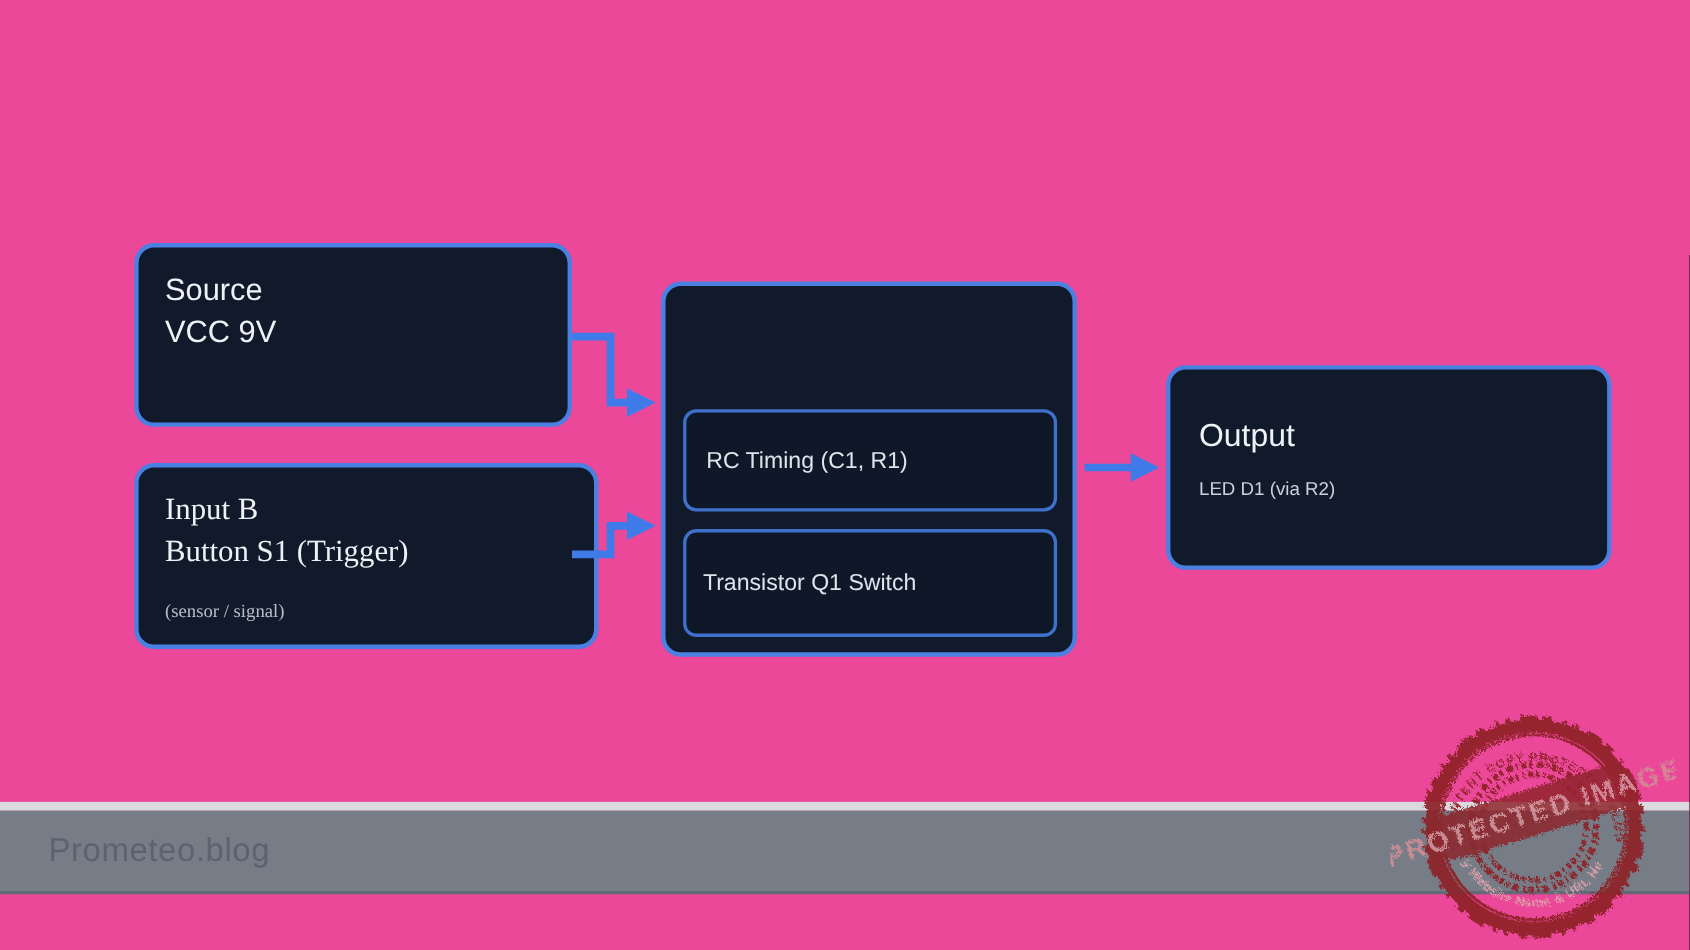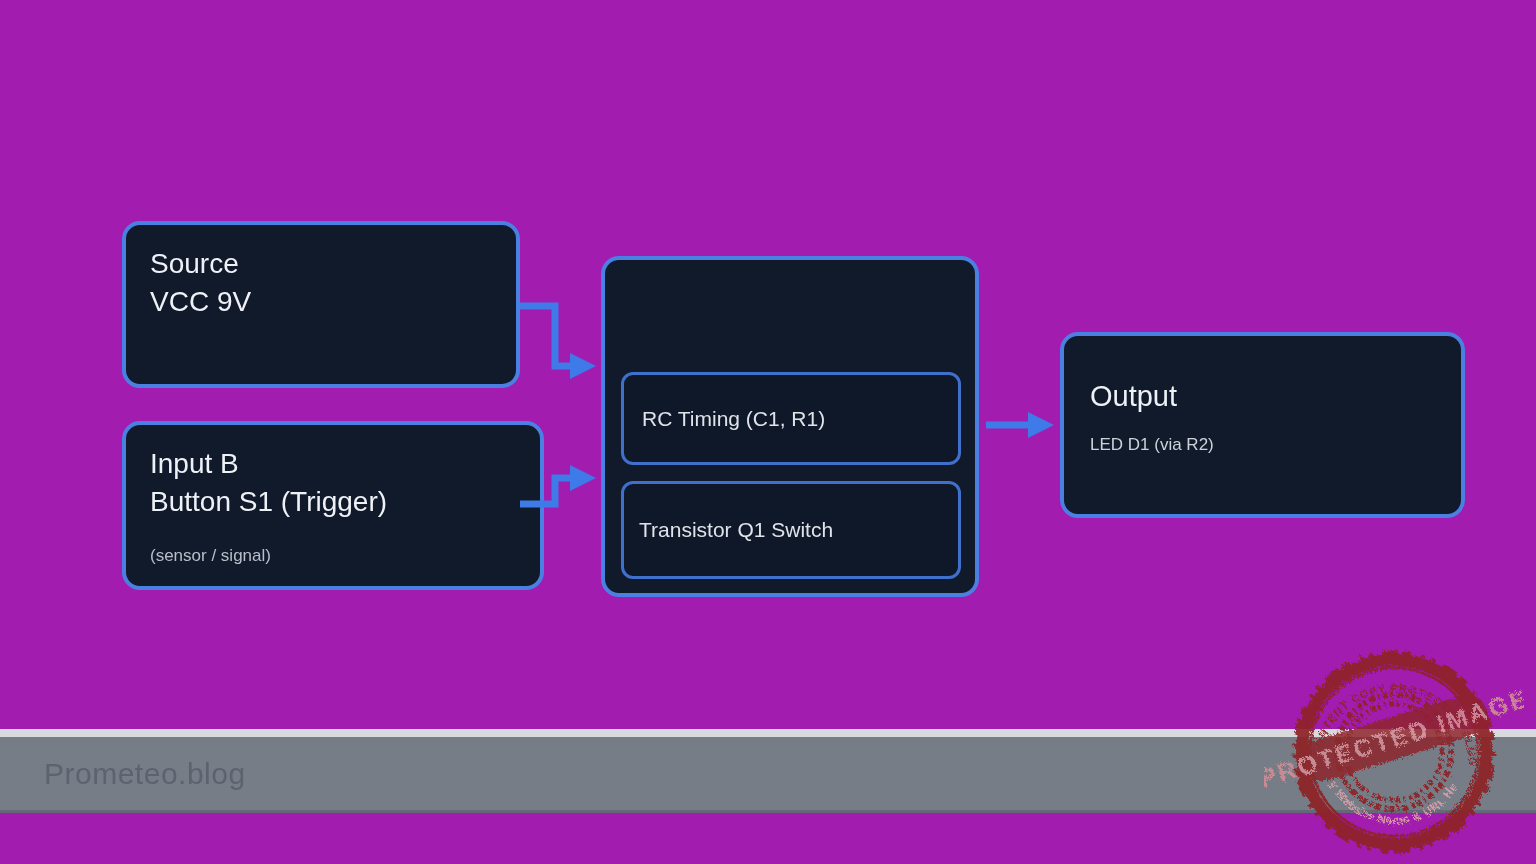--- a/index.html
+++ b/index.html
@@ -1,26 +1,26 @@
 <!DOCTYPE html>
 <html><head>
 <meta charset="utf-8">
 <style>
   html,body{margin:0;padding:0;background:#0d1322;}
   .page{
     position:relative;width:1536px;height:864px;overflow:hidden;
-    background:#a21caf;font-family:"Liberation Sans",sans-serif;
+    background:#ec4899;font-family:"Liberation Sans",sans-serif;
   }
   .node{
     position:absolute;box-sizing:border-box;
     background:#101a2b;border:4px solid #4a80e2;border-radius:18px;
     color:#eef1f6;
   }
   .node-source{left:122px;top:221px;width:398px;height:167px;padding:20px 24px;}
-  .node-input{left:122px;top:421px;width:422px;height:169px;padding:20px 24px;}
+  .node-input{left:122px;top:421px;width:422px;height:169px;padding:20px 24px;font-family:Liberation Serif, serif;}
   .node-timer{left:601px;top:256px;width:378px;height:341px;padding:24px 26px;}
   .node-output{left:1060px;top:332px;width:405px;height:186px;padding:42px 26px;}
   .heading{font-size:28px;line-height:38px;color:#eef1f6;white-space:pre;}
   .node-output .heading{font-size:29px;line-height:36px;}
   .note{font-size:17px;color:#b9bfc9;}
   .node-input .note{margin-top:25px;}
   .node-output .note{margin-top:21px;color:#ccd2da;}
   .subnode{
     position:absolute;box-sizing:border-box;left:16px;width:340px;
     background:#0f1828;border:3px solid #3f70cc;border-radius:12px;

